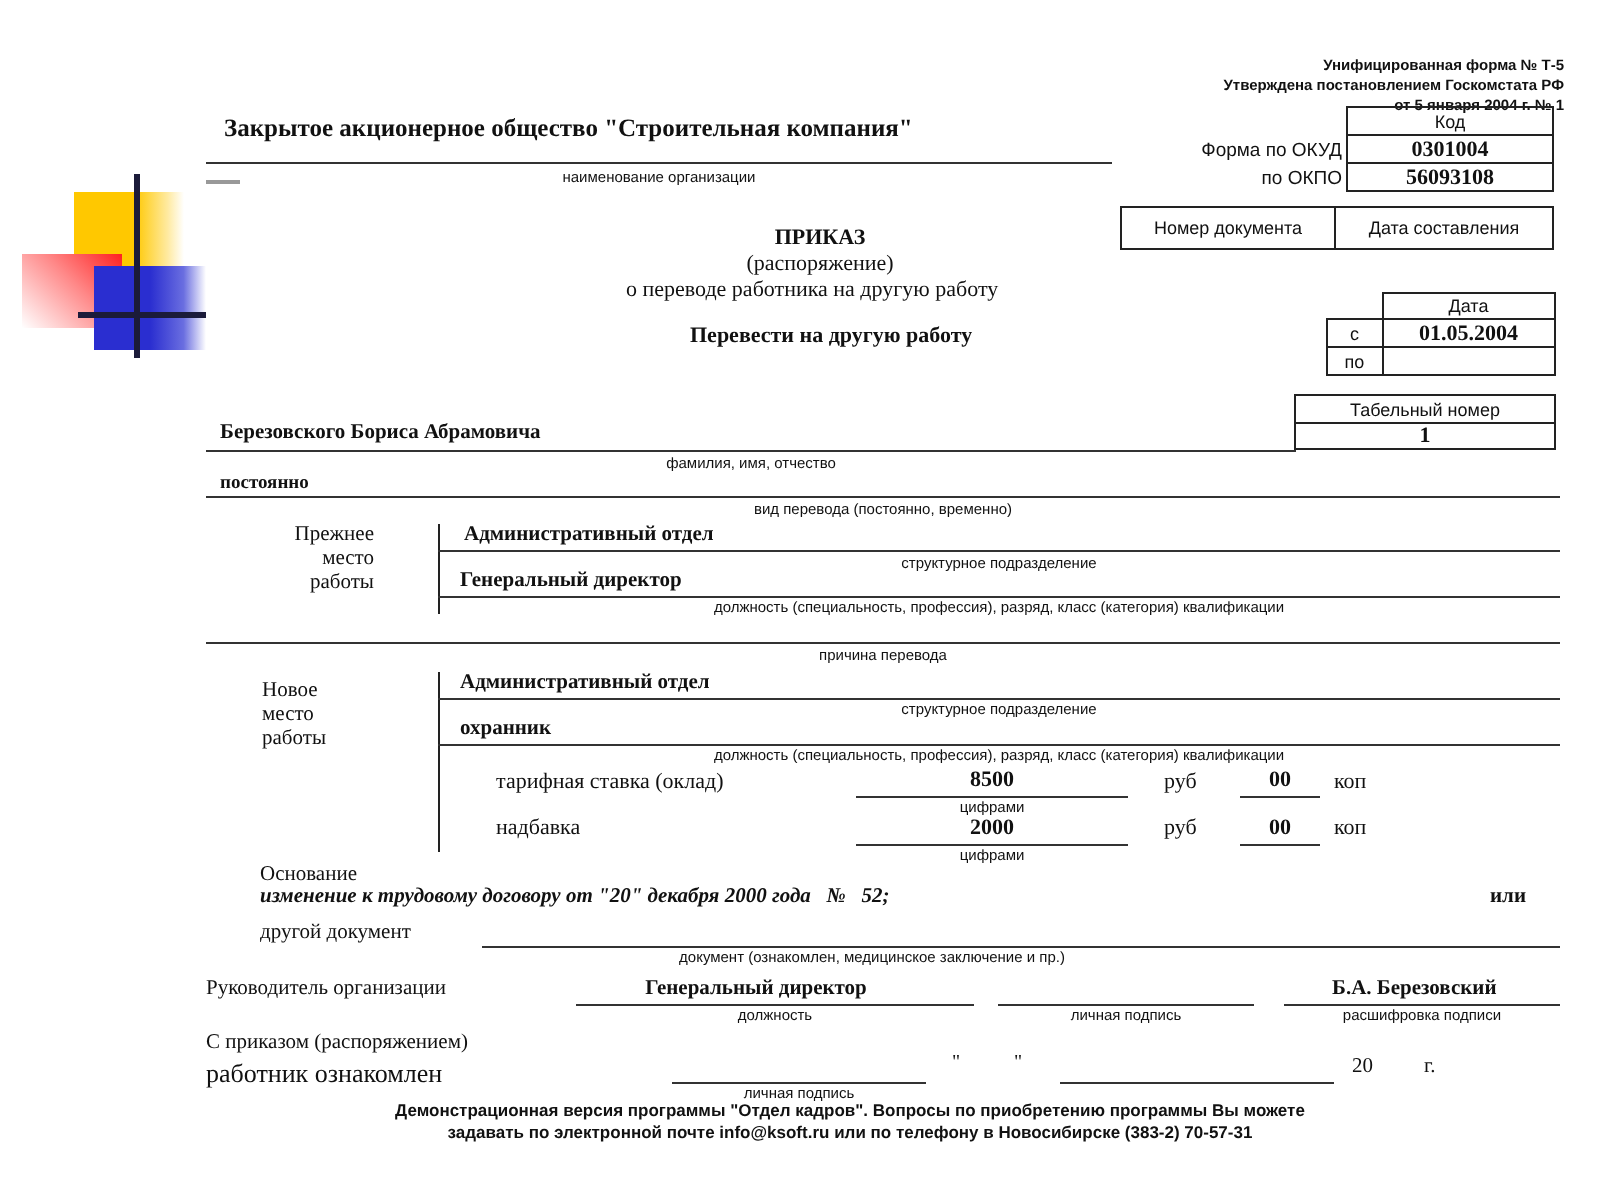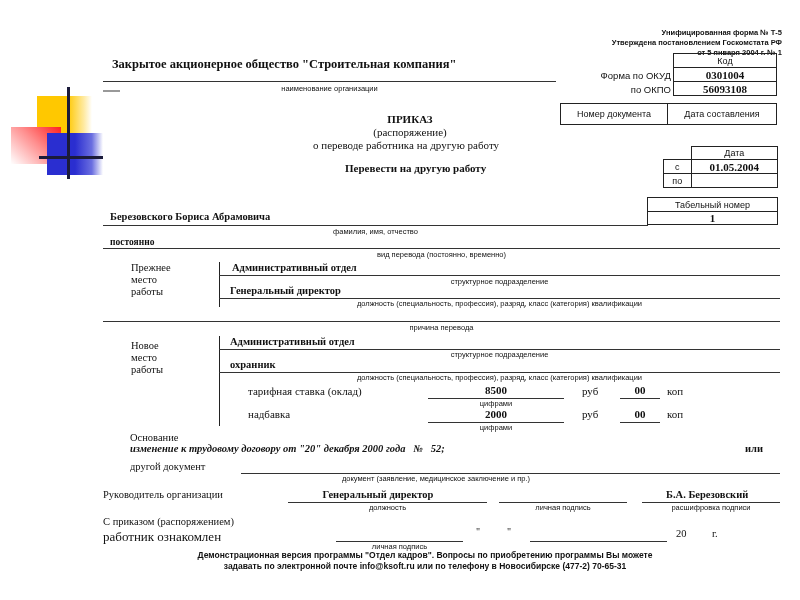--- a/index.html
+++ b/index.html
@@ -117,21 +117,21 @@
 
 <div class="abs serif bold" style="left:110px; top:211px; font-size:10.5px;">Березовского Бориса Абрамовича</div>
 <div class="hline" style="left:103px; top:225px; width:545px;"></div>
 <div class="abs sans small center" style="left:103px; top:227px; width:545px;">фамилия, имя, отчество</div>
 
 <div class="abs serif bold" style="left:110px; top:237px; font-size:9.5px;">постоянно</div>
 <div class="hline" style="left:103px; top:248px; width:677px;"></div>
 <div class="abs sans small center" style="left:103px; top:250px; width:677px;">вид перевода (постоянно, временно)</div>
 
 <div>
-  <div class="abs serif" style="left:131px; top:262px; font-size:10.5px; line-height:12px; white-space:normal; width:70px;">
+  <div class="abs serif" style="left:117px; top:262px; font-size:10.5px; line-height:12px; white-space:normal; width:70px;text-align:right;">
     <div>Прежнее</div>
     <div>место</div>
     <div>работы</div>
   </div>
   <div class="vline" style="left:219px; top:262px; height:45px;"></div>
   <div class="abs serif bold" style="left:232px; top:262px; font-size:10.5px;">Административный отдел</div>
   <div class="hline" style="left:219px; top:275px; width:561px;"></div>
   <div class="abs sans small center" style="left:219px; top:277px; width:561px;">структурное подразделение</div>
   <div class="abs serif bold" style="left:230px; top:285px; font-size:10.5px;">Генеральный директор</div>
   <div class="hline" style="left:219px; top:298px; width:561px;"></div>
@@ -178,21 +178,21 @@
 <div class="abs serif" style="left:130px; top:432px; font-size:10.5px;">Основание</div>
 <div class="abs serif bold" style="left:130px; top:443px; font-size:10.5px;font-style:italic;">
   <span>изменение к трудовому договору от "20" декабря 2000 года</span>&nbsp;&nbsp;
   <span>№</span>&nbsp;&nbsp;
   <span>52;</span>
 </div>
 <div class="abs serif bold" style="left:745px; top:443px; font-size:10.5px;">или</div>
 <div class="abs serif" style="left:130px; top:461px; font-size:10.5px;">другой документ</div>
 <div class="abs serif" style="left:245px; top:461px; font-size:10.5px;"></div>
 <div class="hline" style="left:241px; top:473px; width:539px;"></div>
-<div class="abs sans small center" style="left:241px; top:474px; width:390px;">документ (заявление, медицинское заключение и пр.)</div>
+<div class="abs sans small center" style="left:241px; top:474px; width:390px;">документ (ознакомлен, медицинское заключение и пр.)</div>
 
 <div class="abs serif" style="left:103px; top:489px; font-size:10.5px;">Руководитель организации</div>
 <div class="abs serif bold center" style="left:288px; top:489px; width:180px; font-size:10.5px;">Генеральный директор</div>
 <div class="hline" style="left:288px; top:502px; width:199px;"></div>
 <div class="abs sans small center" style="left:288px; top:503px; width:199px;">должность</div>
 <div class="hline" style="left:499px; top:502px; width:128px;"></div>
 <div class="abs sans small center" style="left:499px; top:503px; width:128px;">личная подпись</div>
 <div class="abs serif bold" style="left:666px; top:489px; font-size:10.5px;">Б.А. Березовский</div>
 <div class="hline" style="left:642px; top:502px; width:138px;"></div>
 <div class="abs sans small center" style="left:642px; top:503px; width:138px;">расшифровка подписи</div>
@@ -201,13 +201,13 @@
 <div class="abs serif" style="left:103px; top:529px; font-size:13px;">работник ознакомлен</div>
 <div class="hline" style="left:336px; top:541px; width:127px;"></div>
 <div class="abs sans small center" style="left:336px; top:542px; width:127px;">личная подпись</div>
 <div class="abs serif" style="left:476px; top:526px; font-size:10px;">"</div>
 <div class="abs serif" style="left:507px; top:526px; font-size:10px;">"</div>
 <div class="hline" style="left:530px; top:541px; width:137px;"></div>
 <div class="abs serif" style="left:676px; top:528px; font-size:10.5px;">20</div>
 <div class="abs serif" style="left:712px; top:528px; font-size:10.5px;">г.</div>
 
 <div class="abs sans bold center" style="left:100px; top:550px; width:650px; font-size:8.5px;">Демонстрационная версия программы "Отдел кадров". Вопросы по приобретению программы Вы можете</div>
-<div class="abs sans bold center" style="left:100px; top:561px; width:650px; font-size:8.5px;">задавать по электронной почте info@ksoft.ru или по телефону в Новосибирске (477-2) 70-65-31</div>
+<div class="abs sans bold center" style="left:100px; top:561px; width:650px; font-size:8.5px;">задавать по электронной почте info@ksoft.ru или по телефону в Новосибирске (383-2) 70-57-31</div>
 
 </body></html>

